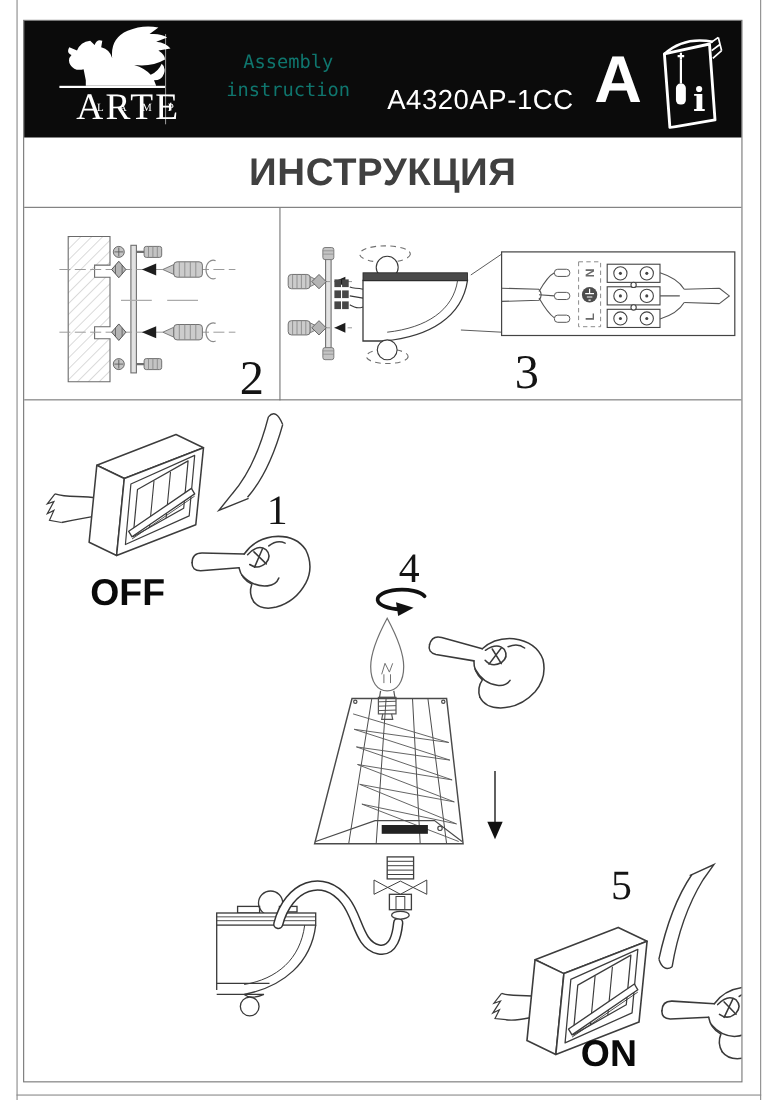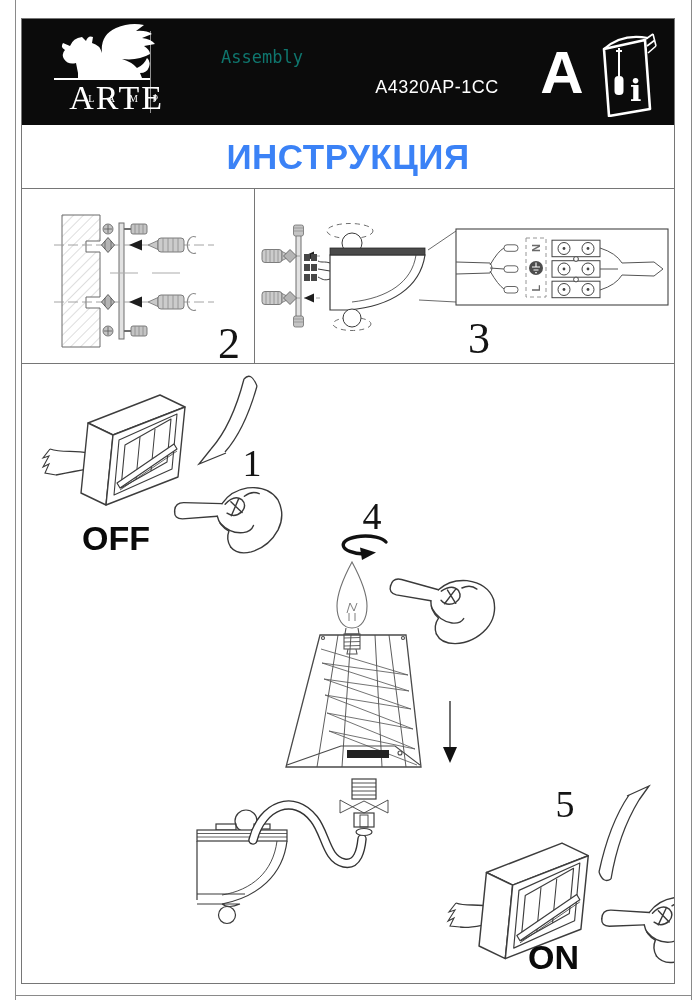--- a/index.html
+++ b/index.html
@@ -16,28 +16,28 @@
   .header-bar{left:0;top:0;width:100%;height:106px;background:#0b0b0b;}
   .logo{left:18px;top:4px;width:124px;height:100px;text-align:right;color:#fff;}
   .brand-name{position:absolute;left:0;top:56px;width:100%;
               font-family:"Liberation Serif",serif;font-size:34px;letter-spacing:2px;color:#fff;}
   .brand-sub{position:absolute;left:0;top:70px;width:100%;
              font-family:"Liberation Serif",serif;font-size:10px;letter-spacing:6px;color:#fff;}
   .logo-rule{position:absolute;left:14px;top:55px;width:96px;height:2px;background:#fff;}
   .header-divider{left:128px;top:12px;width:1px;height:82px;background:rgba(255,255,255,.55);}
   .doc-type{left:150px;top:26px;width:180px;text-align:center;color:#0f766e;
             font-family:"DejaVu Sans Mono",monospace;font-size:17px;line-height:25px;}
-  .model{left:330px;top:58px;width:170px;text-align:center;color:#fff;font-size:18px;letter-spacing:0.5px;}
+  .model{left:330px;top:58px;width:170px;color:#fff;font-size:25px;letter-spacing:0.5px;}
   .marking-letter{left:512px;top:24px;width:56px;text-align:center;color:#fff;
                   font-size:60px;font-weight:700;line-height:60px;}
   .manual-icon-box{left:570px;top:10px;width:66px;height:88px;}
   
   .title-row{left:0;top:106px;width:100%;height:64px;border-bottom:1px solid #767676;box-sizing:border-box;
              display:flex;align-items:center;justify-content:center;}
-  .title-text{font-size:35px;font-weight:700;letter-spacing:0.5px;color:#3b82f6;}
+  .title-text{font-size:35px;font-weight:700;letter-spacing:0.5px;color:#404040;}
   
   .panels-row{left:0;top:170px;width:100%;height:175px;border-bottom:1px solid #767676;box-sizing:border-box;}
   .panel-divider{left:232px;top:0;width:1px;height:175px;background:#767676;}
   .panel-svg{left:0;top:0;}
   
   .main-panel{left:0;top:345px;width:100%;height:621px;}
   svg{display:block;}
   svg .num{font-family:"Liberation Serif",serif;font-size:38px;fill:#141414;}
   svg .pnum{font-family:"Liberation Serif",serif;font-size:44px;fill:#141414;}
   svg .swlabel{font-family:"Liberation Sans",sans-serif;font-weight:700;font-size:34px;fill:#0a0a0a;}
@@ -61,20 +61,21 @@
             Q60,12 76,5 Q90,-1 104,2 L96,8 Q106,7 112,11 L102,15 Q111,16 115,21 L104,23 Q110,27 110,31 Q98,38 82,36
             Q92,39 97,45 Q104,42 107,35 Q111,38 109,44 Q107,50 100,50 L102,55 L38,55 Z"></path>
         </svg>
         <div class="logo-rule"></div>
         <div class="brand-name">ARTE</div>
         <div class="brand-sub">L A M P</div>
       </div>
       <div class="abs header-divider"></div>
       <div class="abs doc-type">
         <div>Assembly</div>
+        <div>instruction</div>
       </div>
       <div class="abs model">A4320AP-1CC</div>
       <div class="abs marking-letter">A</div>
       <div class="abs manual-icon-box">
         <svg width="66" height="88" viewBox="0 0 66 88">
           <g stroke="#ffffff" fill="none" stroke-linejoin="round">
             <path d="M54,10 L61,5 M55,17 L63,11 M56,24 L64,17 M61,5 L64,17" stroke-width="1.6"></path>
             <path d="M12,20 Q30,4 56,9" stroke-width="2.2"></path>
             <path d="M12,20 L53,11 L58,80 L17,87 Z" fill="#0b0b0b" stroke-width="2.6"></path>
           </g>

